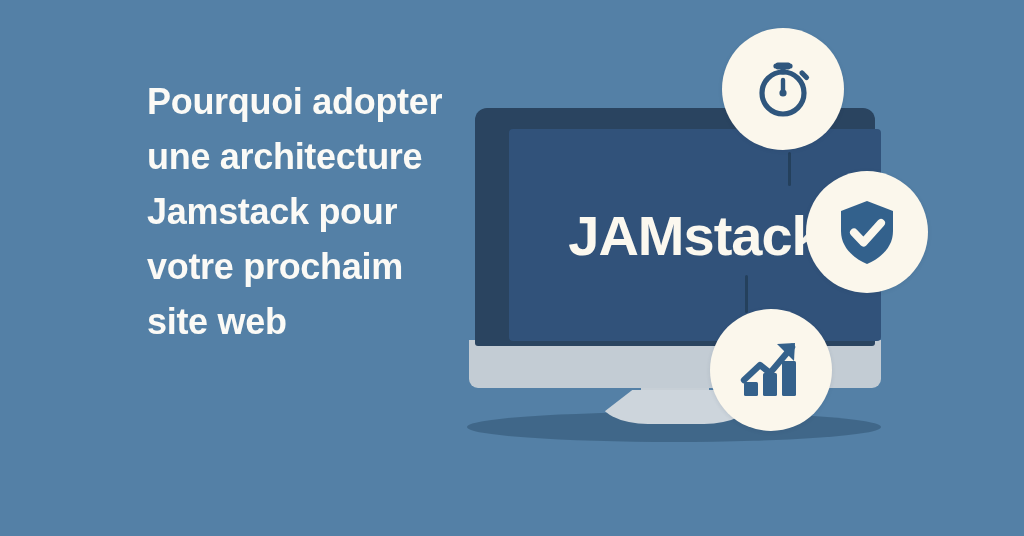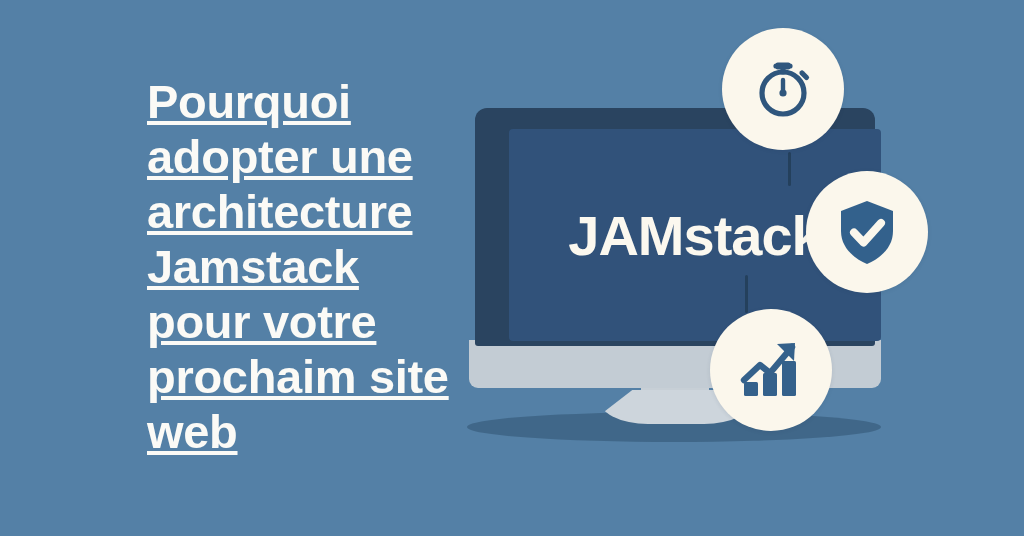--- a/index.html
+++ b/index.html
@@ -19,27 +19,26 @@
     background: #5480a6;
   }
 
   
   #headline {
     position: absolute;
     left: 147px;
     top: 74px;
     width: 310px;
     margin: 0;
-    font-size: 47px;
+    font-size: 36px;
     line-height: 55px;
     font-weight: 700;
     letter-spacing: -0.3px;
     color: #fbfaf6;
     white-space: pre-line;
-    text-decoration: underline;
   }
 
   
   #monitor {
     position: absolute;
     left: 455px;
     top: 100px;
     width: 440px;
     height: 340px;
   }

